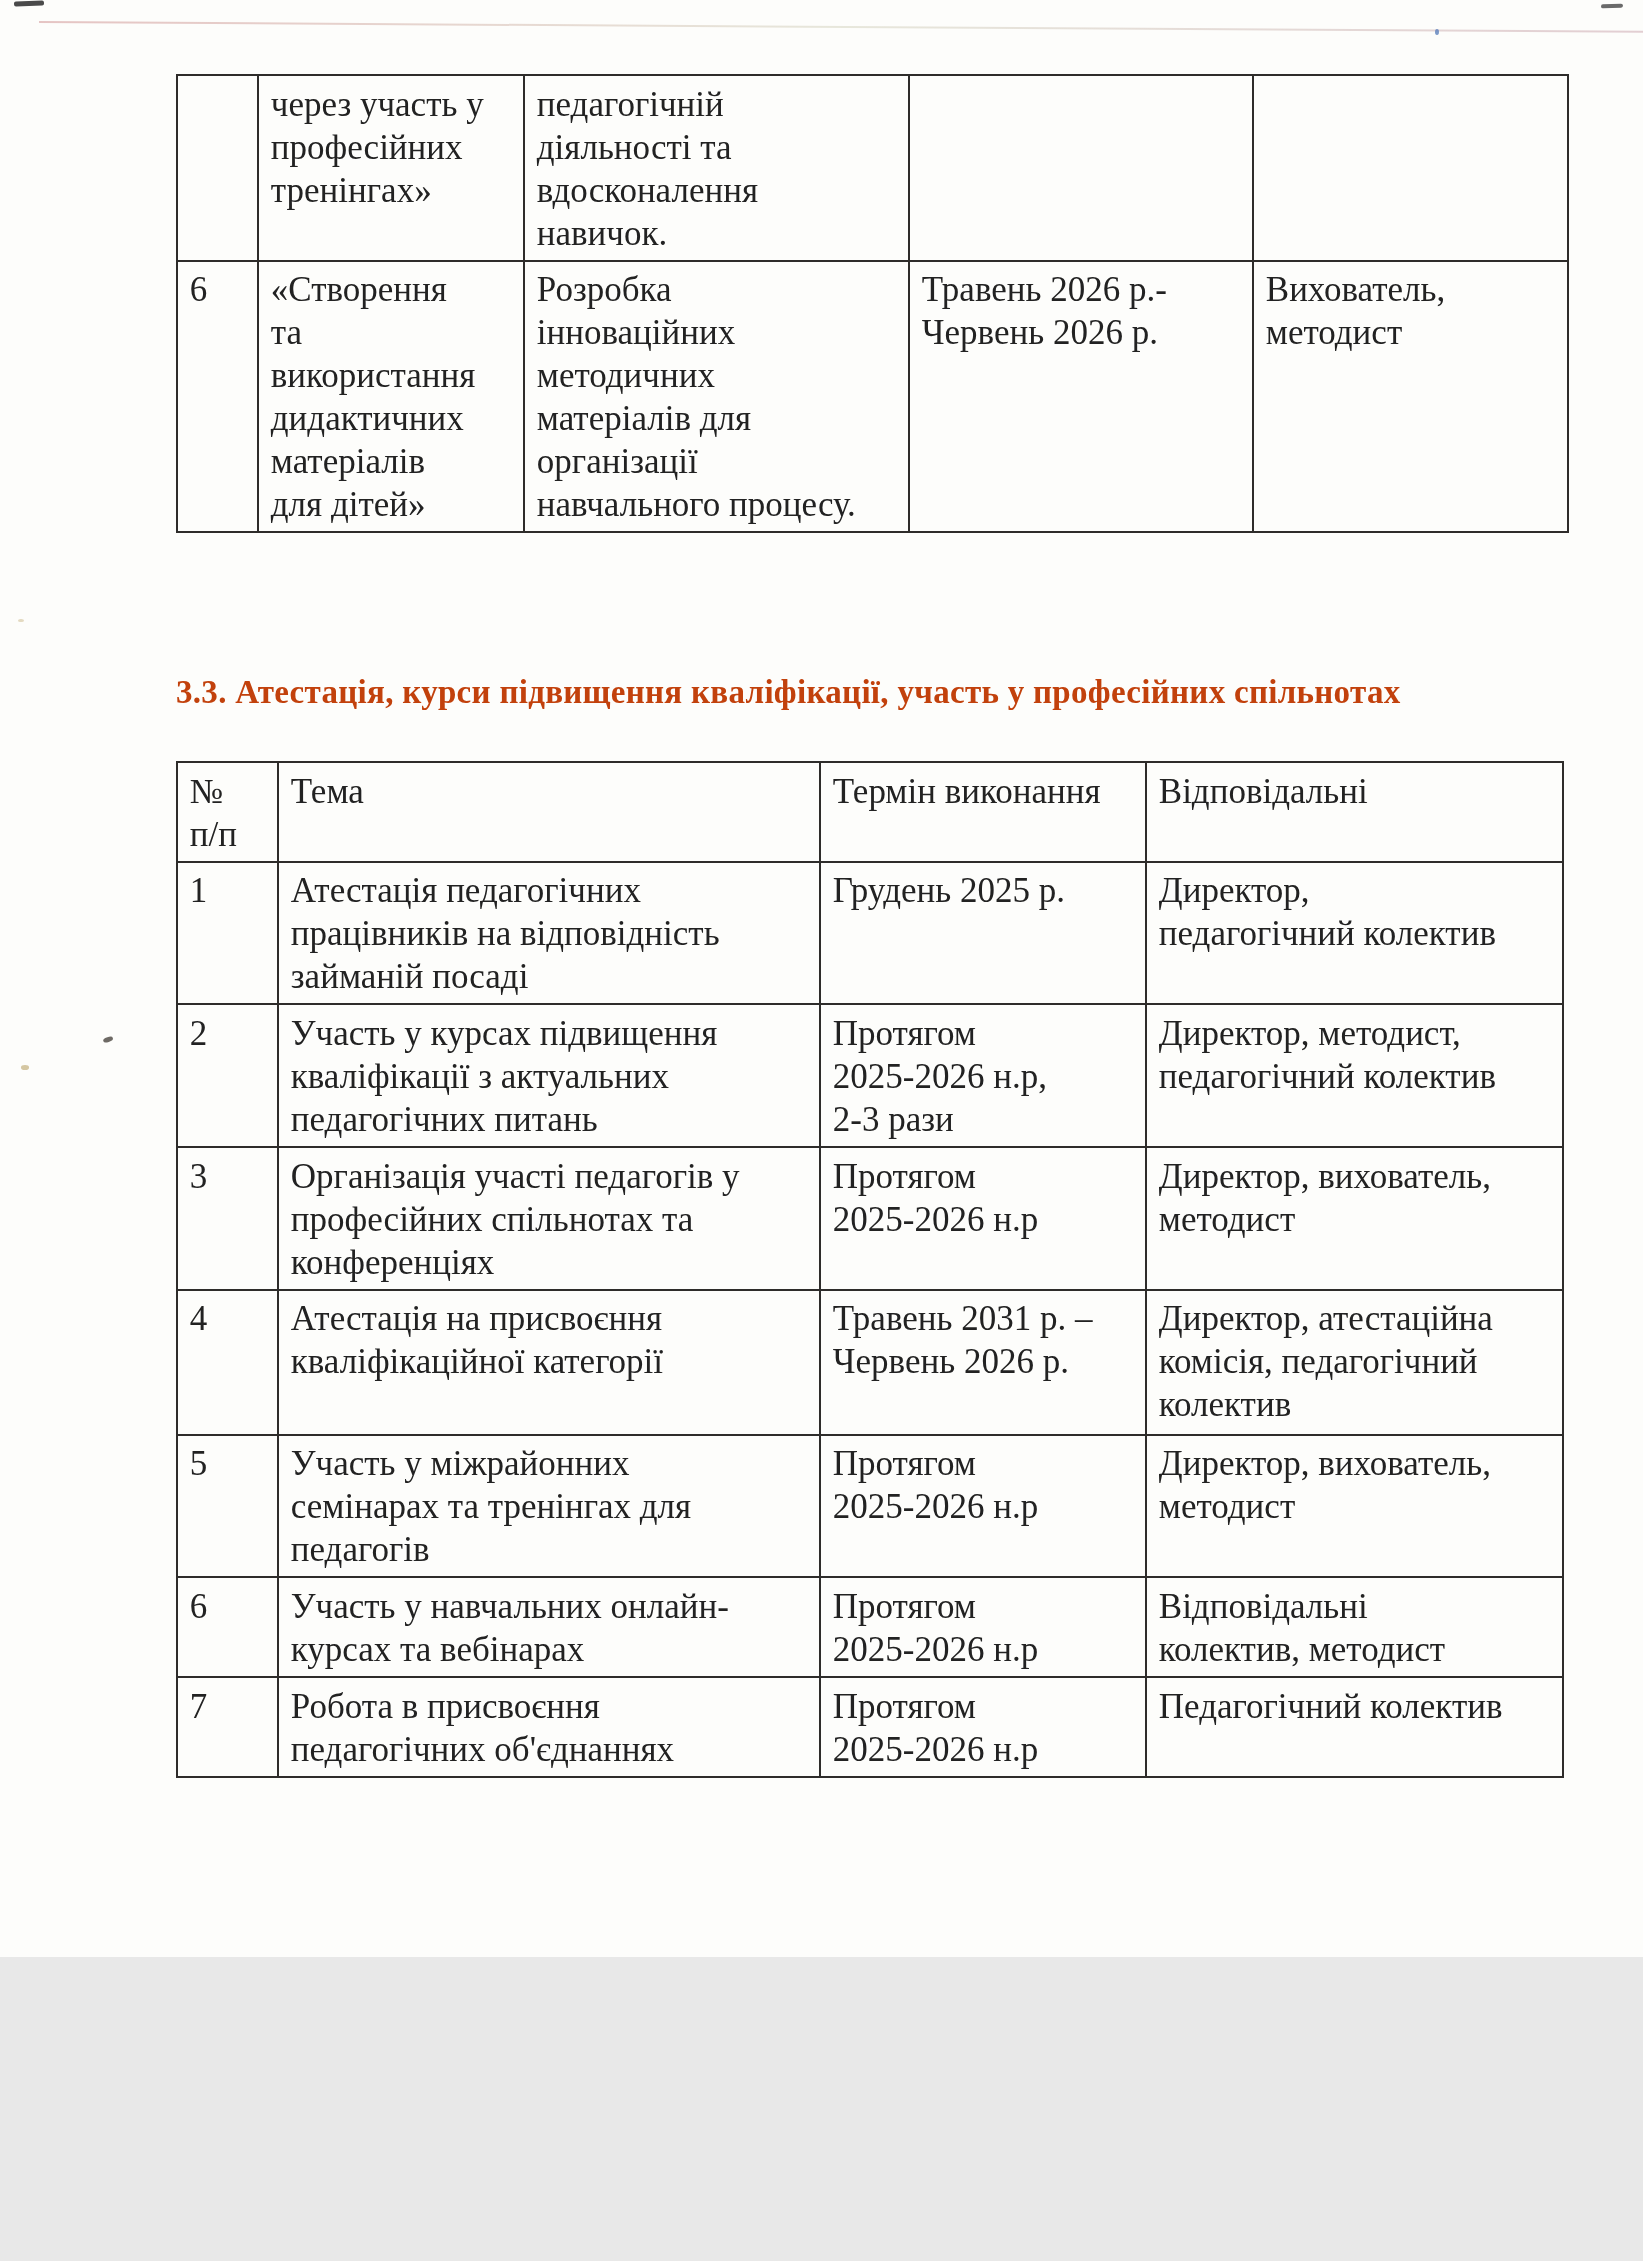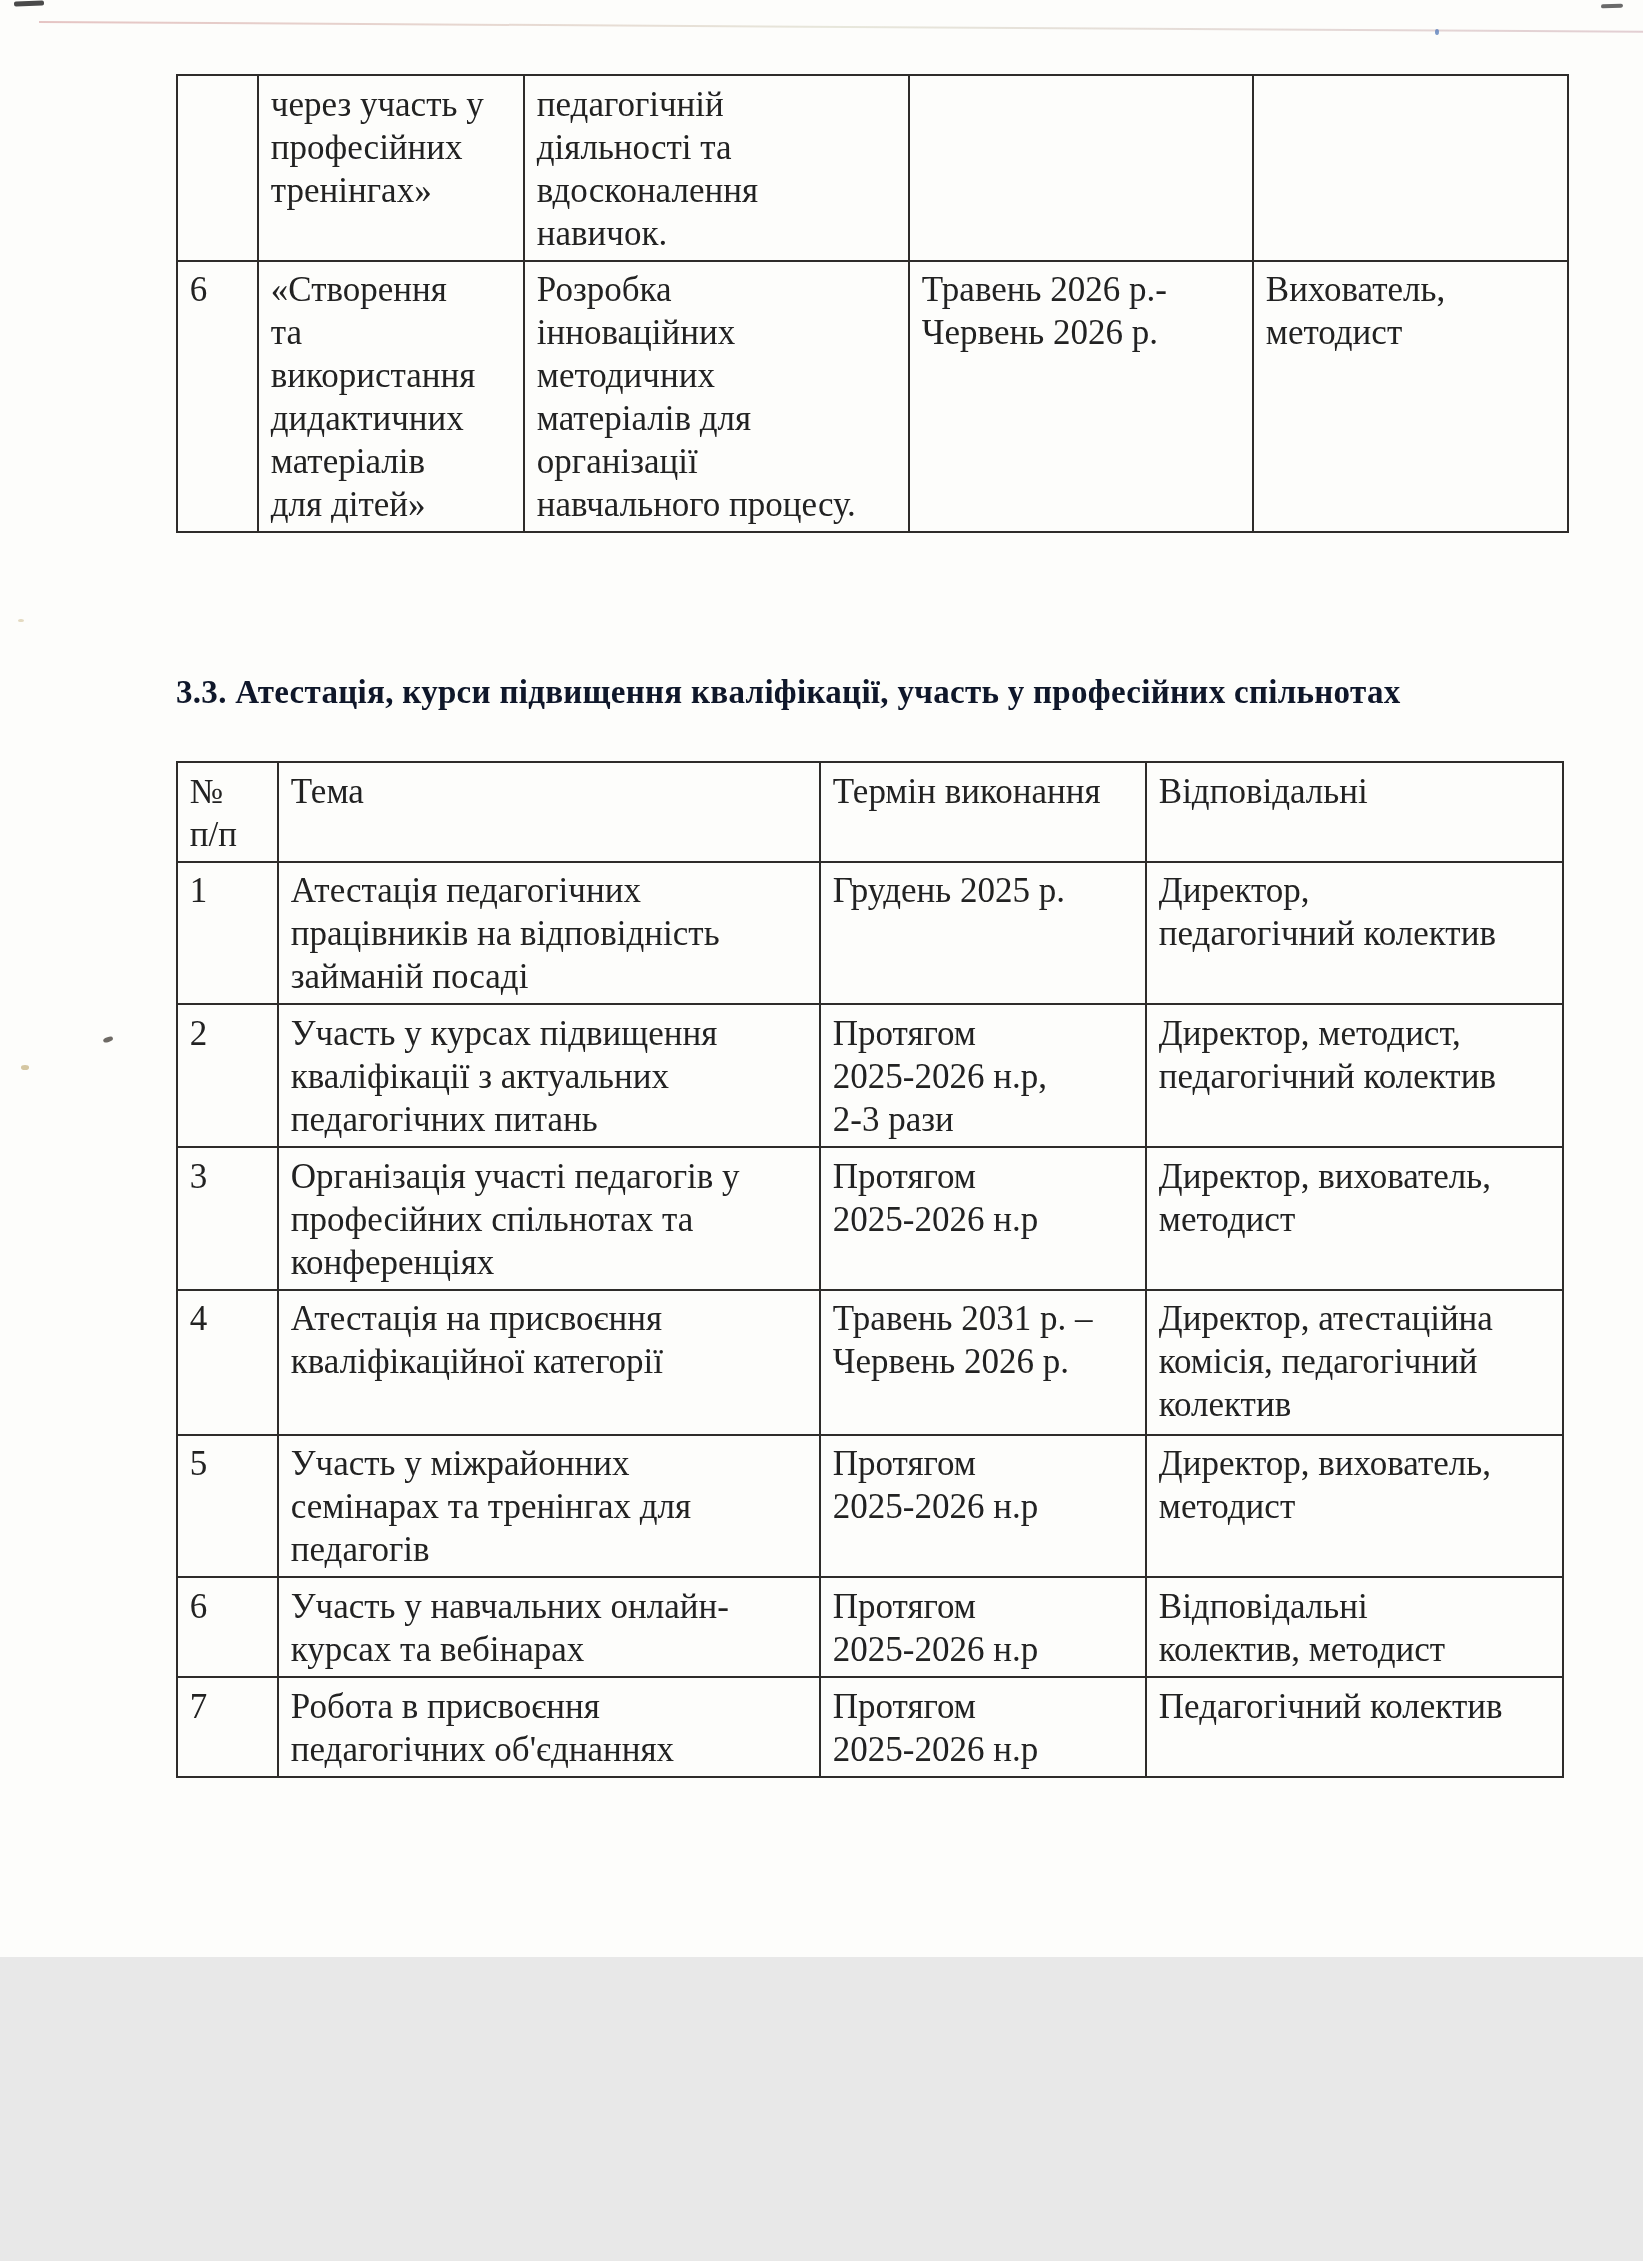--- a/index.html
+++ b/index.html
@@ -77,21 +77,21 @@
   .num-cell { padding-left: 13px; }
 
   
   .section-heading {
     position: absolute;
     left: 176px; top: 672px;
     width: 1423px;
     font-size: 33px;
     font-weight: 700;
     line-height: 40px;
-    color: #0f172a;
+    color: #c2410c;
     letter-spacing: 0.3px;
     white-space: nowrap;
   }
 
   
   .page-number {
     position: absolute;
     left: 1542px; top: 2115px;
     font-family: "Liberation Sans", "DejaVu Sans", sans-serif;
     font-size: 30px;

